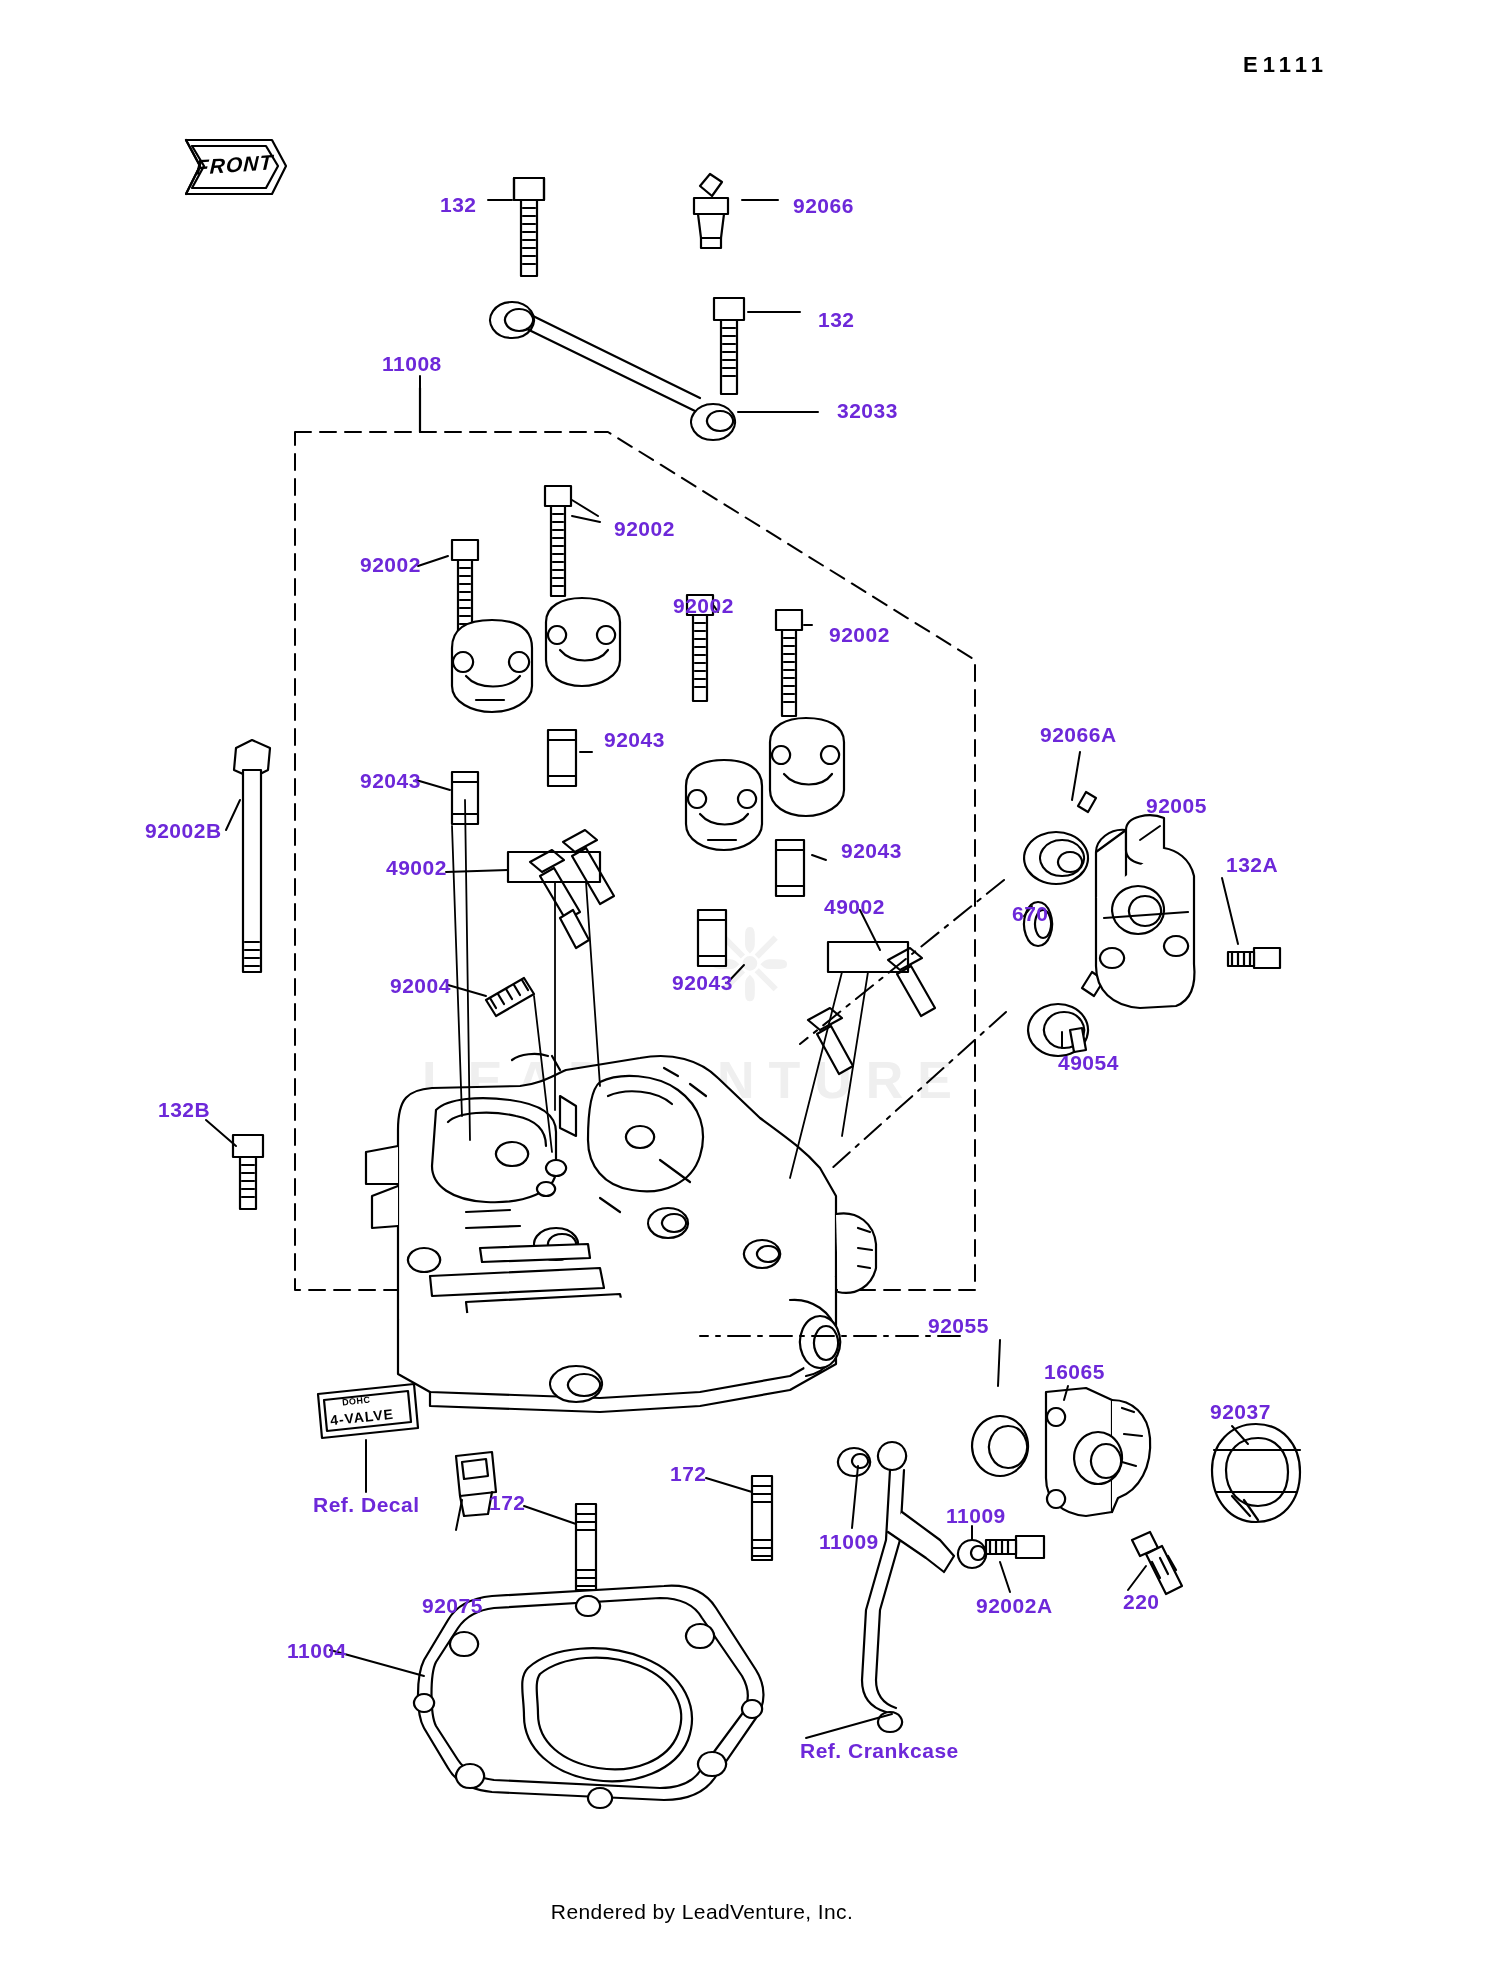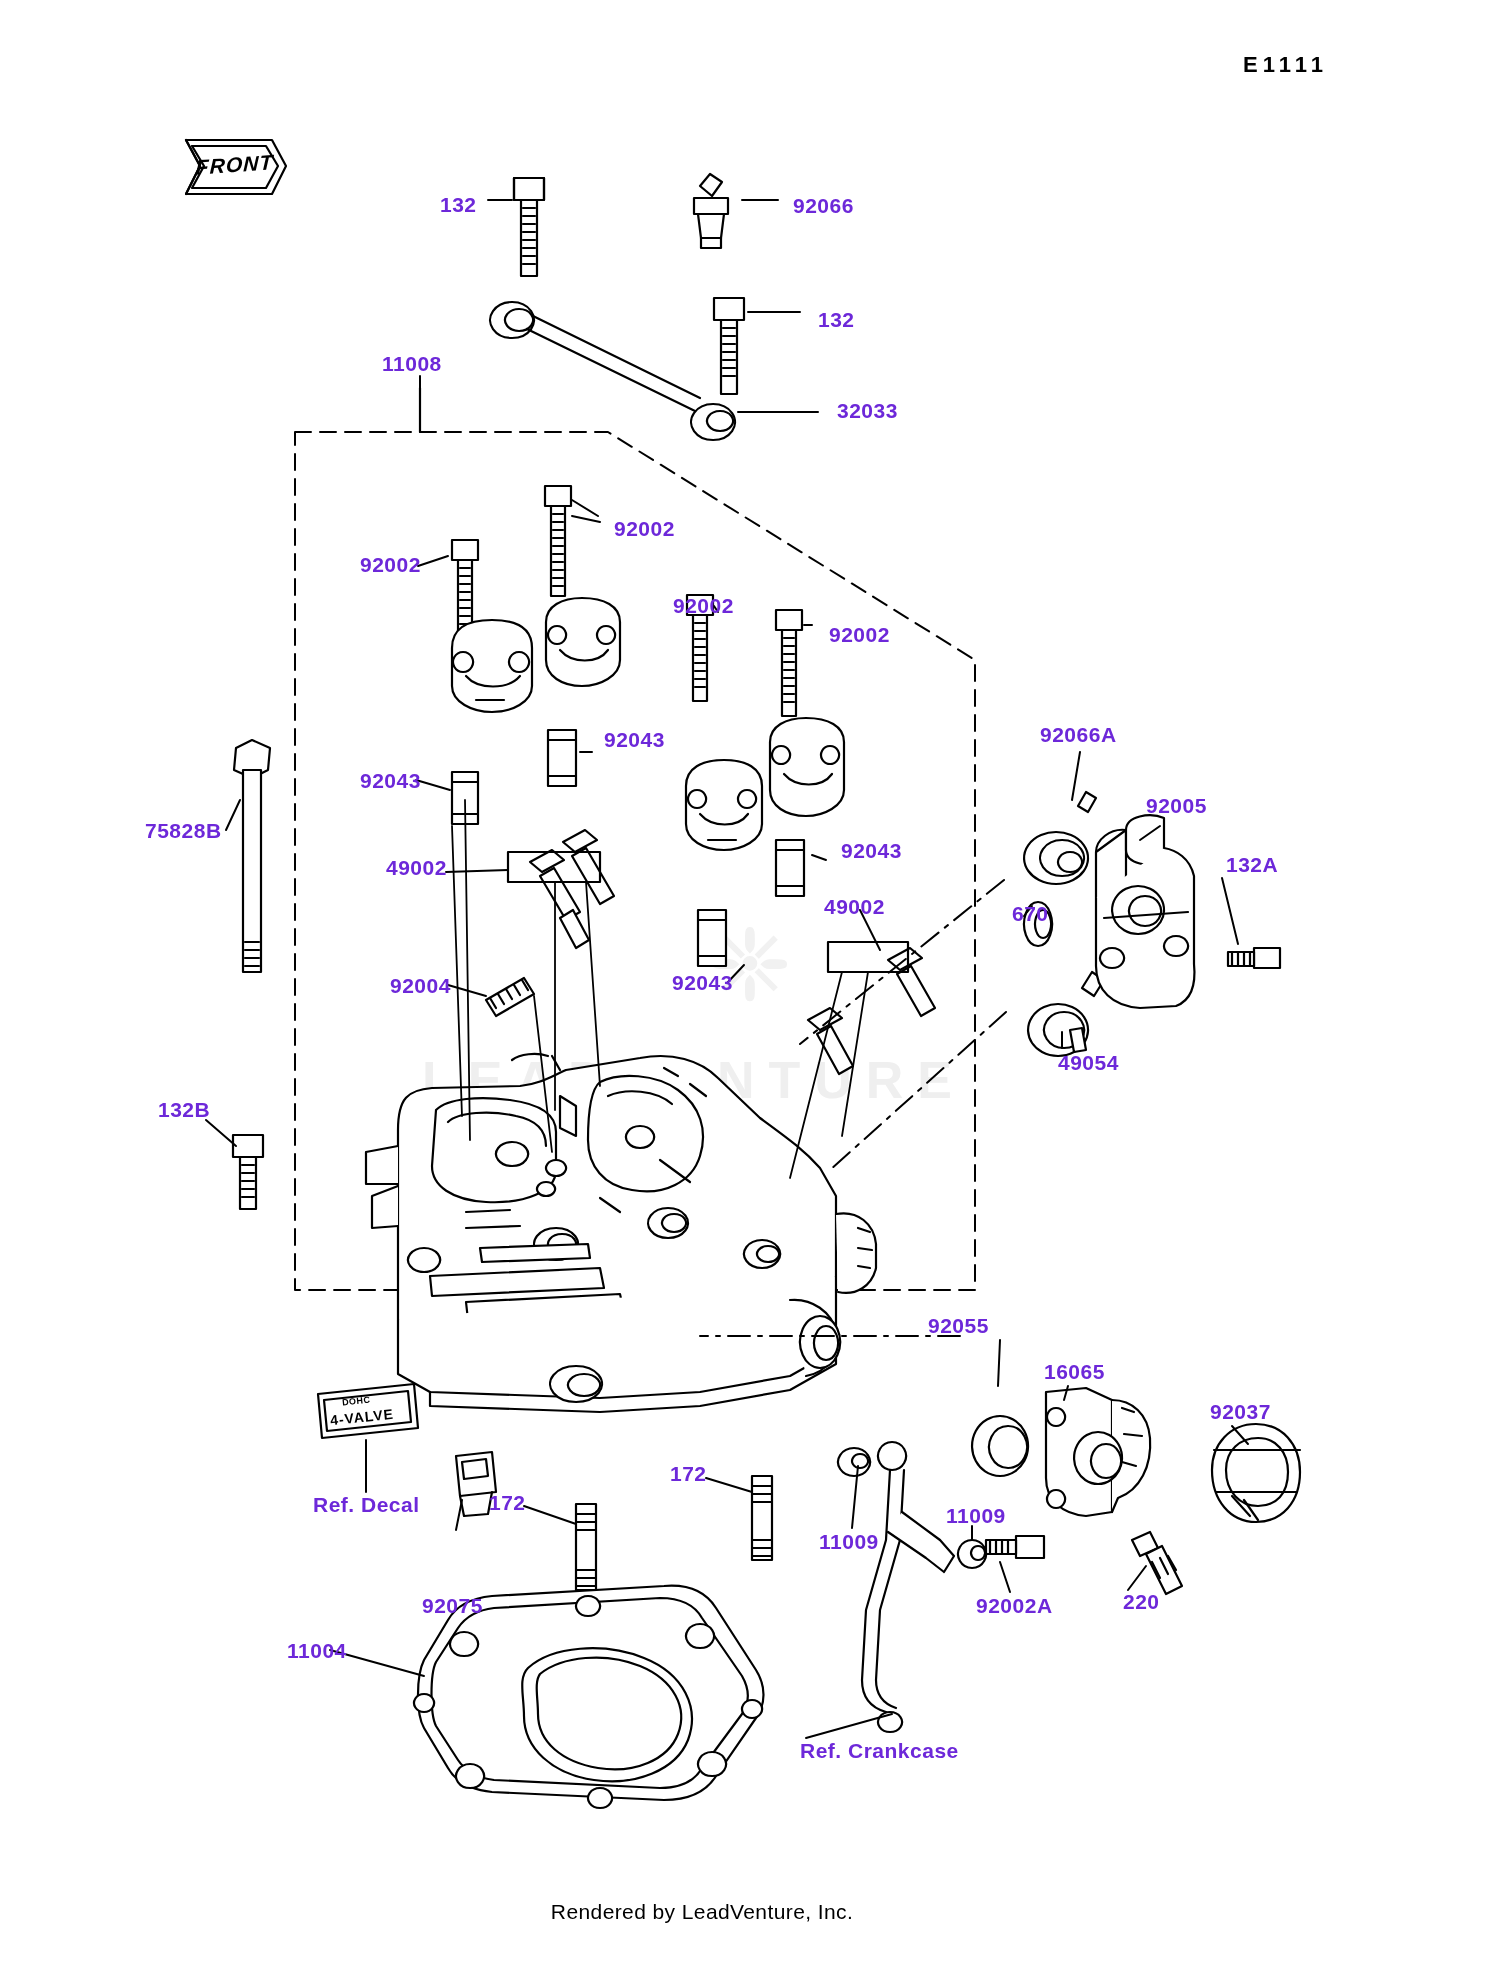--- a/index.html
+++ b/index.html
@@ -526,21 +526,21 @@
   <div id="callouts">
       <div class="lbl" style="left: 440px; top: 193px;">132</div>
       <div class="lbl" style="left: 793px; top: 194px;">92066</div>
       <div class="lbl" style="left: 818px; top: 308px;">132</div>
       <div class="lbl" style="left: 837px; top: 399px;">32033</div>
       <div class="lbl" style="left: 382px; top: 352px;">11008</div>
       <div class="lbl" style="left: 614px; top: 517px;">92002</div>
       <div class="lbl" style="left: 360px; top: 553px;">92002</div>
       <div class="lbl" style="left: 673px; top: 594px;">92002</div>
       <div class="lbl" style="left: 829px; top: 623px;">92002</div>
-      <div class="lbl" style="left: 145px; top: 819px;">75828B</div>
+      <div class="lbl" style="left: 145px; top: 819px;">92002B</div>
       <div class="lbl" style="left: 604px; top: 728px;">92043</div>
       <div class="lbl" style="left: 360px; top: 769px;">92043</div>
       <div class="lbl" style="left: 841px; top: 839px;">92043</div>
       <div class="lbl" style="left: 672px; top: 971px;">92043</div>
       <div class="lbl" style="left: 386px; top: 856px;">49002</div>
       <div class="lbl" style="left: 824px; top: 895px;">49002</div>
       <div class="lbl" style="left: 390px; top: 974px;">92004</div>
       <div class="lbl" style="left: 1040px; top: 723px;">92066A</div>
       <div class="lbl" style="left: 1146px; top: 794px;">92005</div>
       <div class="lbl" style="left: 1226px; top: 853px;">132A</div>

